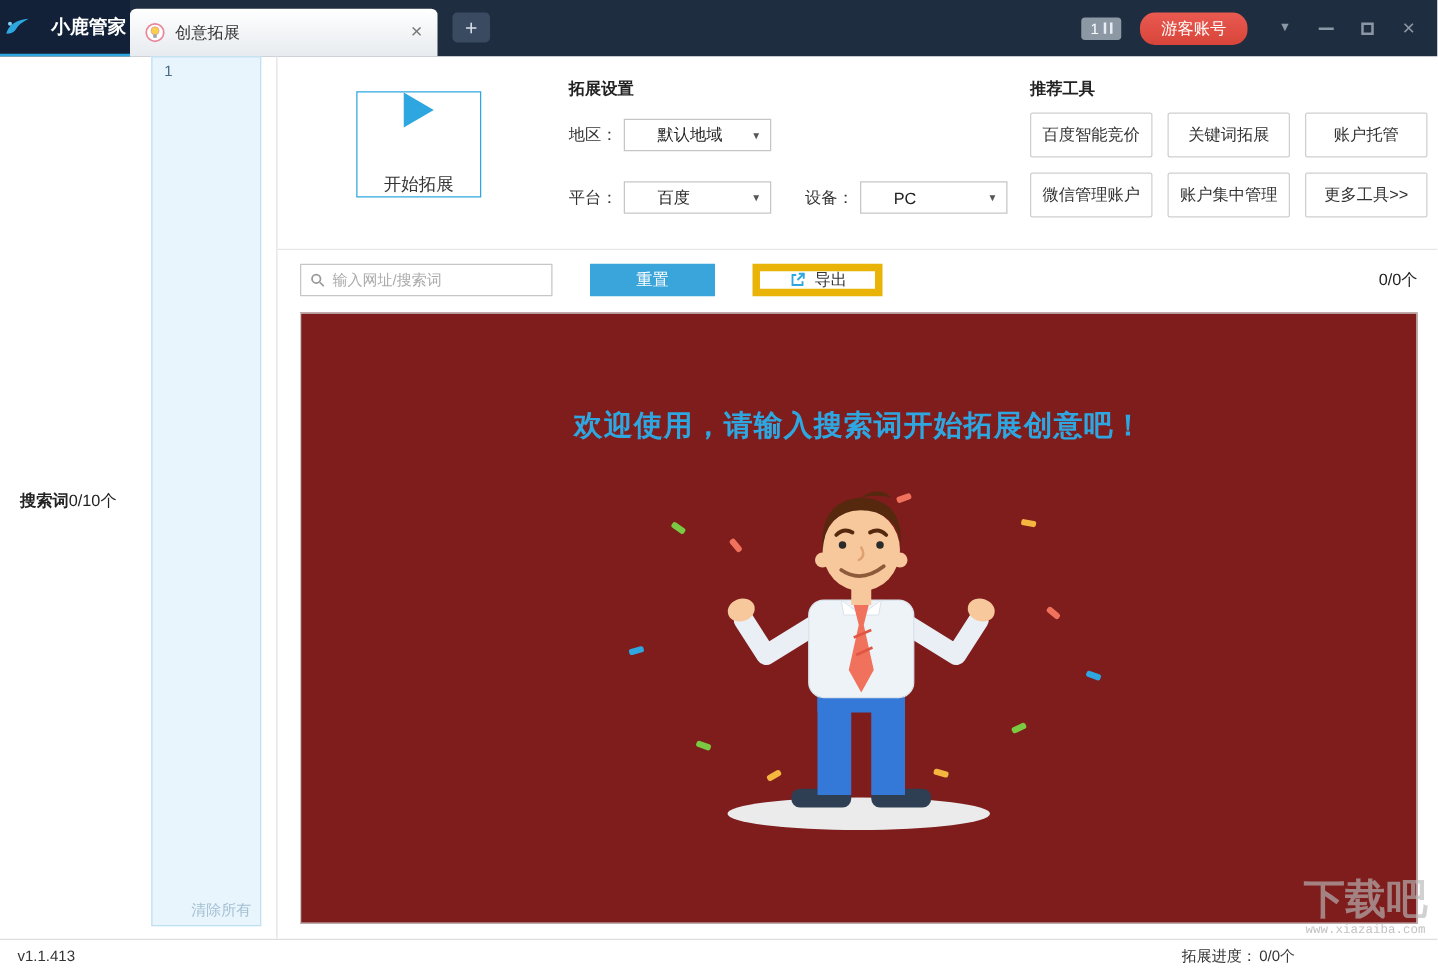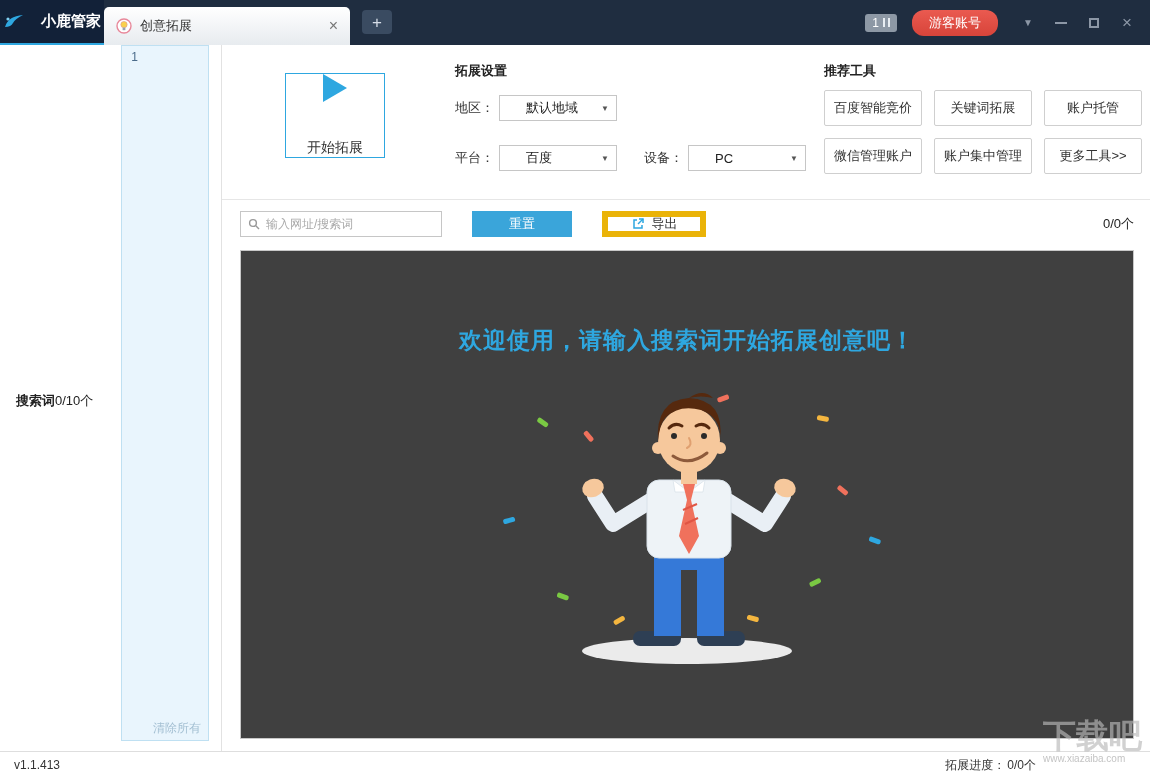--- a/index.html
+++ b/index.html
@@ -59,30 +59,30 @@
   
   .search-row { height: 48px; display: flex; align-items: center; padding: 0 16px 0 18px; flex: none; }
   .search-box { width: 202px; height: 26px; border: 1px solid #c6c6c6; display: flex; align-items: center; padding: 0 7px; gap: 6px; background: #fff; }
   .search-box input { border: none; outline: none; flex: 1; font-size: 12px; color: #333; min-width: 0; font-family: inherit; background: transparent; }
   .search-box input::placeholder { color: #aaa; }
   .btn-reset { width: 100px; height: 26px; margin-left: 30px; background: #3aa5da; color: #fff; font-size: 13px; border: none; cursor: pointer; font-family: inherit; }
   .btn-export { width: 104px; height: 26px; margin-left: 30px; background: #fff; border: 6px solid #eab308; color: #333; font-size: 13px; display: flex; align-items: center; justify-content: center; gap: 7px; cursor: pointer; font-family: inherit; }
   .search-count { margin-left: auto; font-size: 13px; color: #222; }
 
   
-  .panel { flex: 1; margin: 2px 16px 12px 18px; border: 1px solid #c8c8c8; display: flex; flex-direction: column; align-items: center; overflow: hidden; background: #404040; }
+  .panel { flex: 1; margin: 2px 16px 12px 18px; border: 1px solid #c8c8c8; display: flex; flex-direction: column; align-items: center; overflow: hidden; background: #7f1d1d; }
   .welcome { margin-top: 74px; font-size: 23px; font-weight: bold; color: #2ea7e0; letter-spacing: 1px; }
   .illu { margin-top: 12px; }
 
   
   .statusbar { height: 27px; border-top: 1px solid #dedede; display: flex; align-items: center; font-size: 12px; color: #333; padding: 0 14px; flex: none; }
   .status-right { margin-left: auto; display: flex; padding-right: 100px; gap: 2px; }
 
   
-  .watermark { position: absolute; right: 8px; bottom: 14px; text-align: left; pointer-events: none; }
+  .watermark { position: absolute; right: 8px; bottom: 28px; text-align: center; pointer-events: none; font-family: Liberation Mono, monospace; }
   .wm-big { font-size: 33px; font-weight: bold; color: rgba(185,185,185,0.65); line-height: 1; }
   .wm-small { font-size: 10px; color: rgba(185,185,185,0.85); margin-top: 1px; }
 </style>
 </head>
 <body>
 
 <div class="window">
 
   <div class="titlebar">
     <div class="logo">

